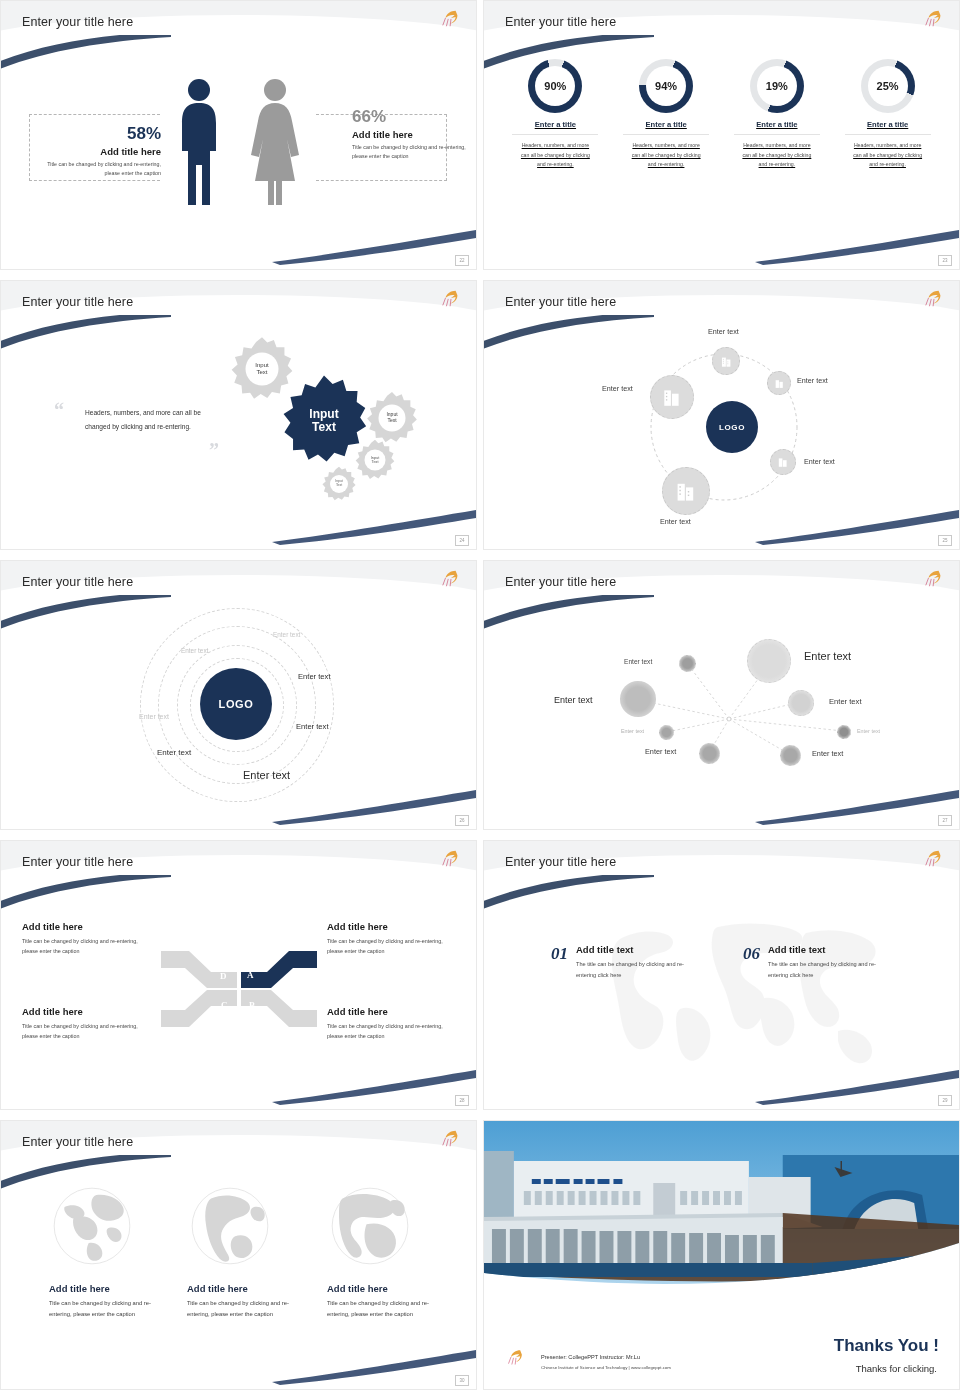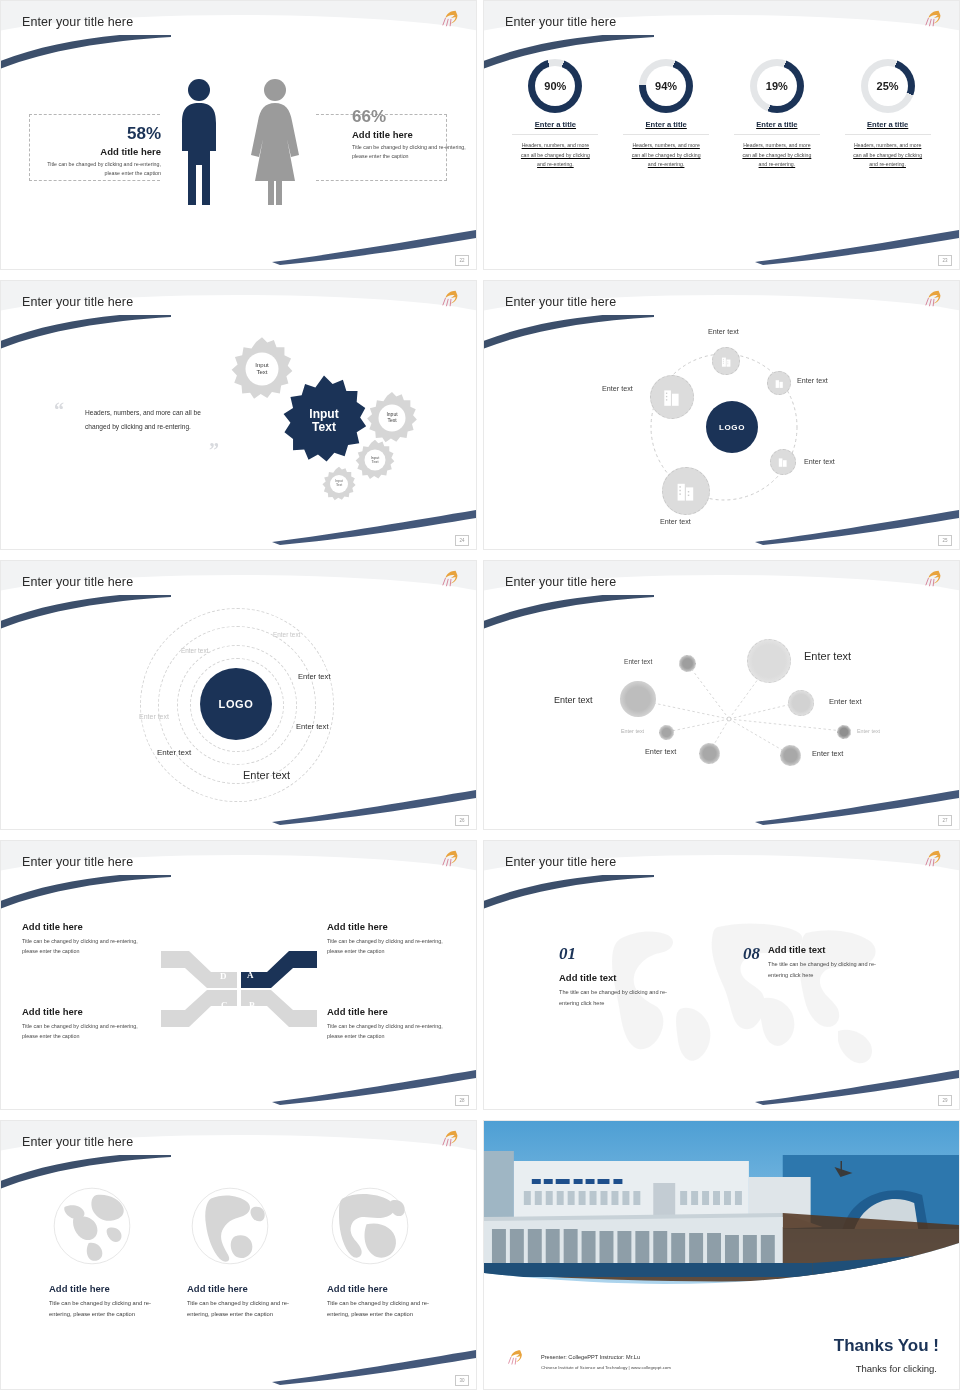--- a/index.html
+++ b/index.html
@@ -464,29 +464,29 @@
       <g fill="#ebebeb">
         <path d="M28 30 C42 22 62 20 76 26 C86 32 80 42 68 44 C56 46 44 56 42 68 C40 80 50 90 62 96 C72 101 74 114 68 126 C62 138 50 144 42 138 C34 132 30 118 28 104 C26 88 20 70 20 54 C20 42 22 34 28 30 Z"></path>
         <path d="M88 100 C98 96 110 102 116 114 C122 128 116 144 106 150 C96 156 88 146 86 132 C84 118 82 104 88 100 Z"></path>
         <path d="M126 18 C152 12 186 14 204 22 C216 28 210 38 198 42 C186 46 172 42 160 46 C150 50 146 58 150 66 C154 74 164 76 170 84 C176 94 172 108 164 116 C156 124 146 120 142 110 C138 100 136 86 130 74 C124 60 118 44 120 30 C121 22 122 19 126 18 Z"></path>
         <path d="M168 90 C180 86 194 92 200 104 C206 118 200 132 190 136 C180 140 172 130 170 116 C168 104 164 92 168 90 Z"></path>
         <path d="M214 24 C238 18 264 22 278 32 C288 40 284 52 272 56 C260 60 246 56 236 60 C228 64 226 72 230 80 C234 88 242 92 246 100 C250 110 244 118 236 118 C226 118 218 108 214 96 C210 82 206 62 208 44 C209 32 211 26 214 24 Z"></path>
         <path d="M246 122 C258 118 272 124 278 134 C284 146 276 156 266 154 C256 152 248 142 246 132 Z"></path>
       </g>
     </svg>
 
-    <div style="position:absolute;left:75px;top:103px;display:flex;align-items:flex-start;gap:8px;flex-direction:column;">
+    <div style="position:absolute;left:67px;top:103px;display:flex;align-items:flex-start;gap:8px;">
       <div class="bignum">01</div>
       <div>
         <div class="s8-h">Add title text</div>
         <div class="s8-p">The title can be changed by clicking and re-entering click here</div>
       </div>
     </div>
     <div style="position:absolute;left:259px;top:103px;display:flex;align-items:flex-start;gap:8px;">
-      <div class="bignum">08</div>
+      <div class="bignum">06</div>
       <div>
         <div class="s8-h">Add title text</div>
         <div class="s8-p">The title can be changed by clicking and re-entering click here</div>
       </div>
     </div>
     <div class="pgnum">29</div>
   </div>
 
   <div class="slide">
     <div class="band"></div>

